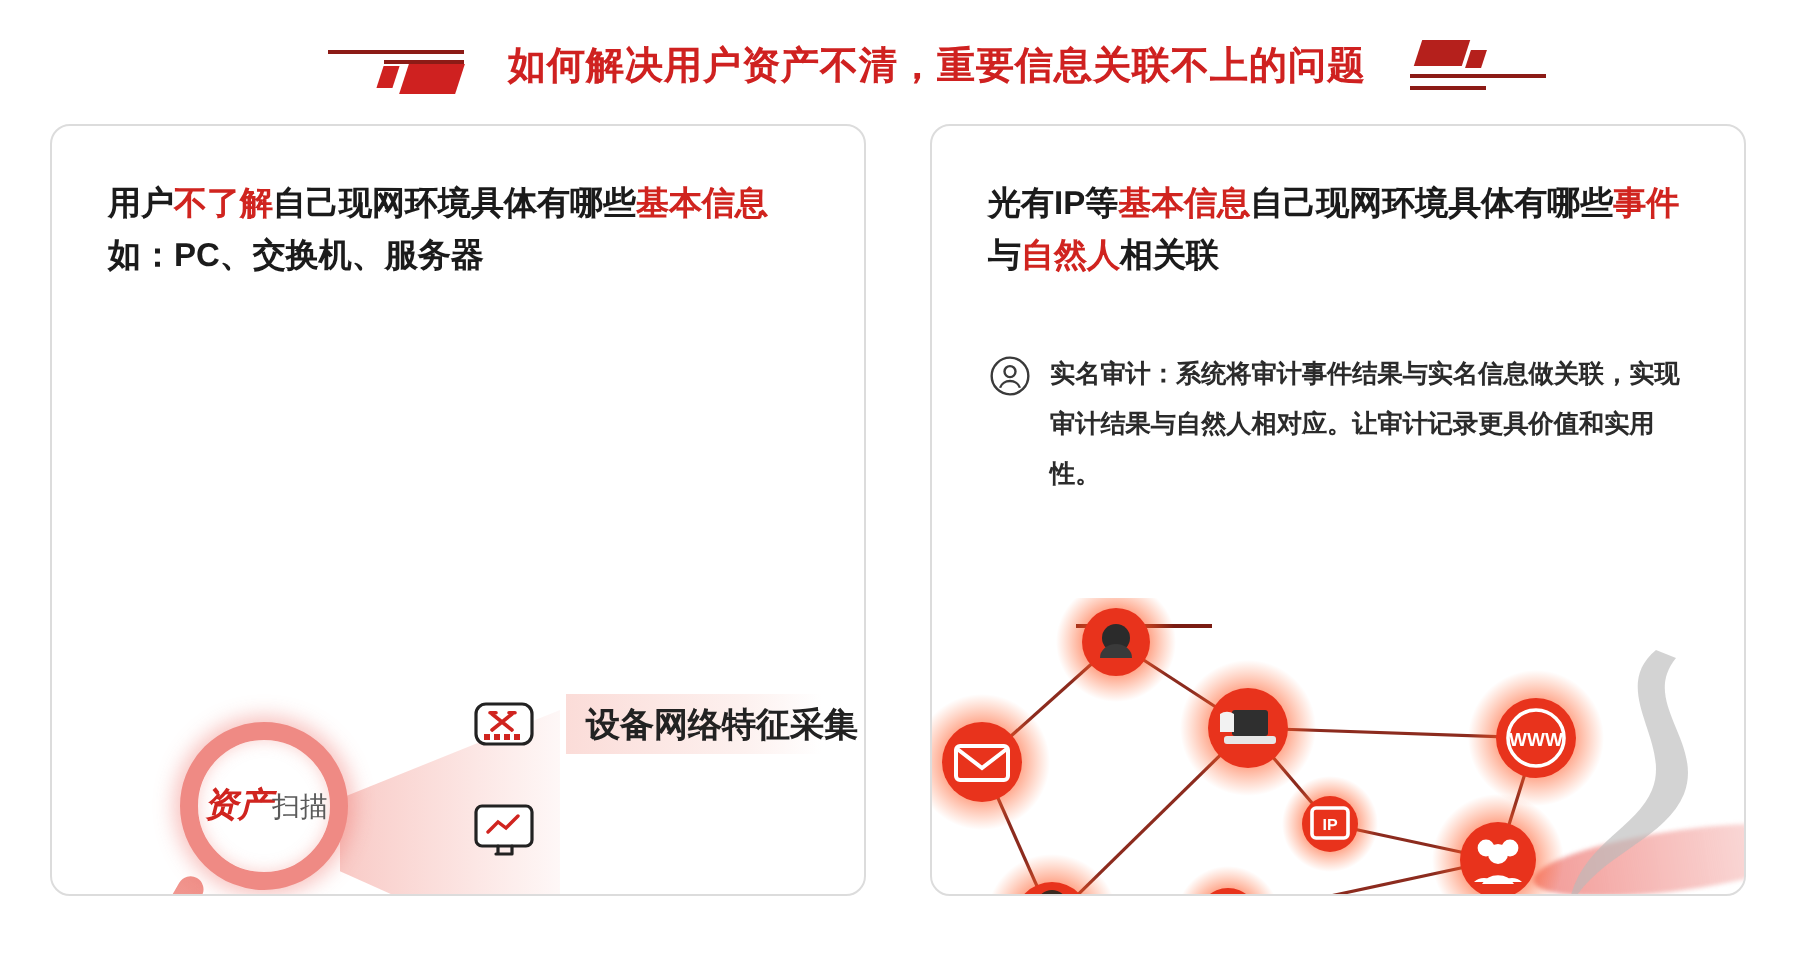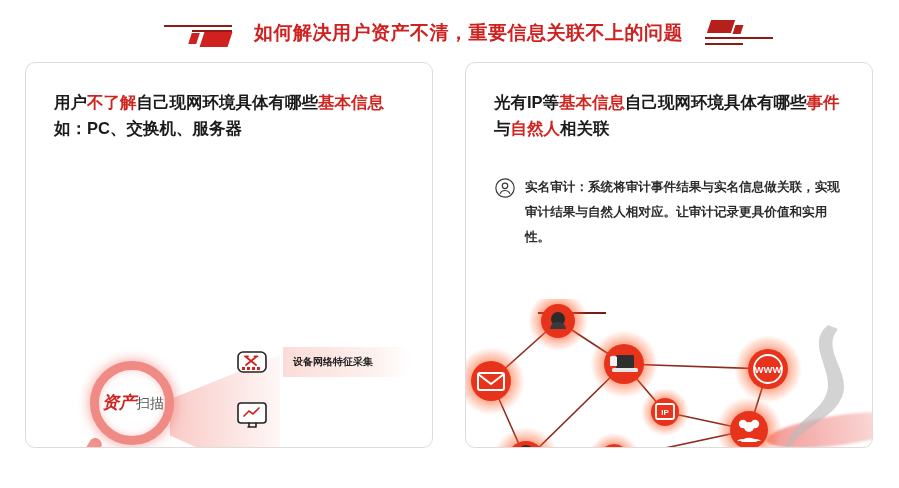--- a/index.html
+++ b/index.html
@@ -104,21 +104,21 @@
 
   .feature{position:absolute;left:205px;width:180px;height:46px;}
   #feature-0{top:278px;}
   #feature-1{top:330px;}
   .feature-ico{position:absolute;left:0;top:3px;width:42px;height:40px;}
   .feature-pill{
     position:absolute;left:52px;top:6px;width:128px;height:30px;
     background:linear-gradient(90deg,#fbdcd8,#fdf1ef 70%,#fff);
     display:flex;align-items:center;padding-left:10px;box-sizing:border-box;
   }
-  .feature-pill span{font-size:10px;font-weight:bold;color:#222;white-space:nowrap;}
+  .feature-pill span{font-size:17px;font-weight:bold;color:#222;white-space:nowrap;}
 
   
   .netmap{position:absolute;left:0;top:236px;width:408px;height:150px;}
   .swoosh{
     position:absolute;left:300px;top:352px;width:150px;height:30px;
     background:linear-gradient(90deg,rgba(238,120,115,.75),rgba(238,140,135,.15));
     border-radius:50%;transform:rotate(-8deg);
     filter:blur(1px);
   }
   .watermark{

